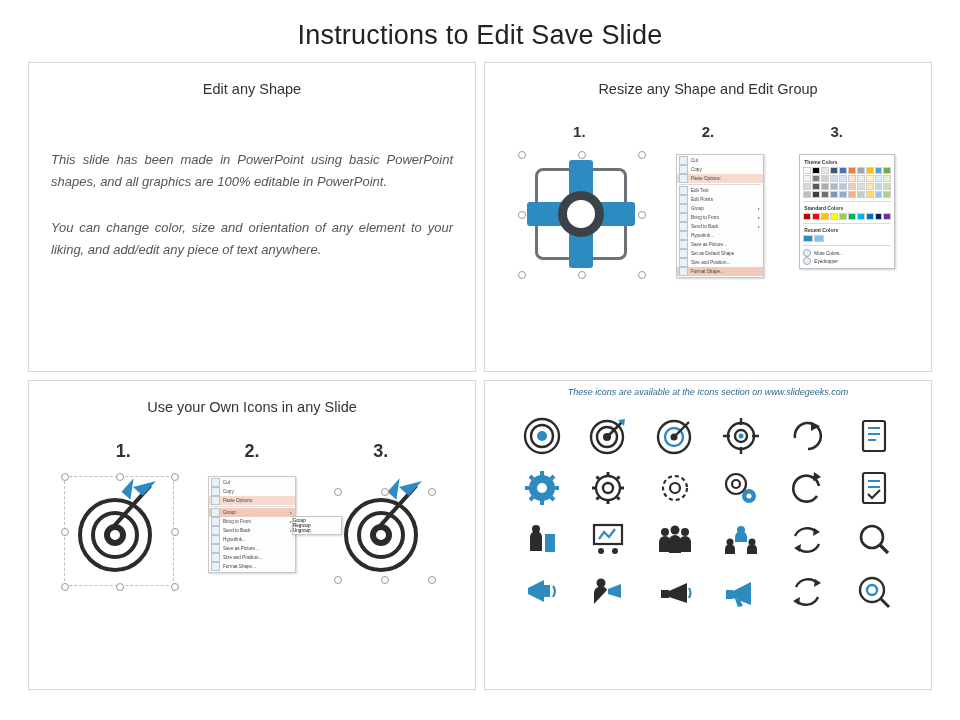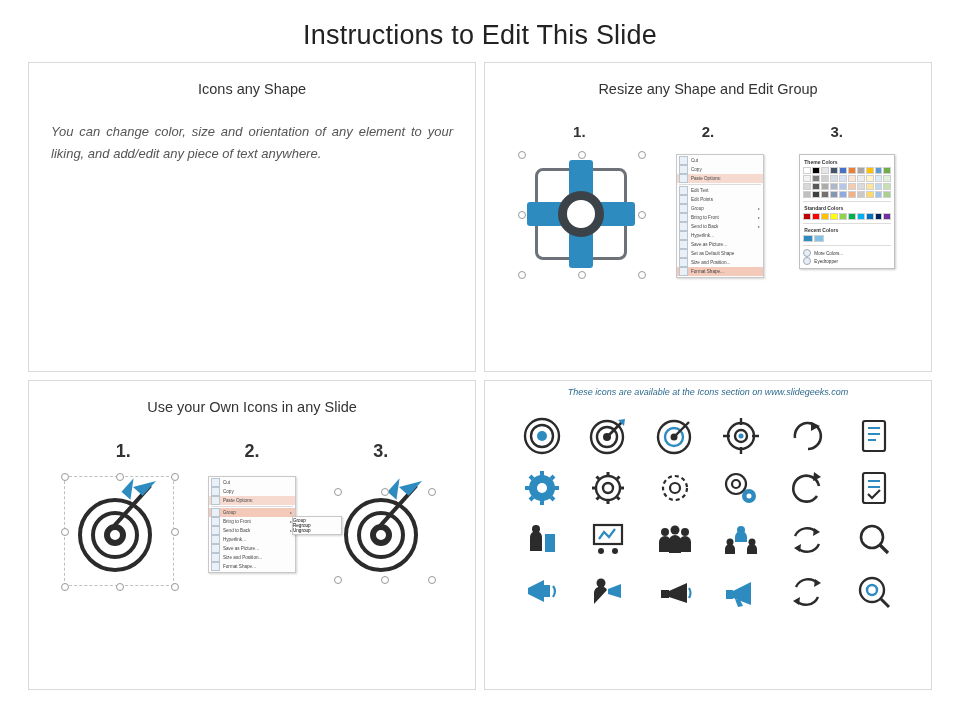--- a/index.html
+++ b/index.html
@@ -249,26 +249,27 @@
     justify-content: center;
     height: 46px;
   }
   .icon-cell svg { display: block; }
 </style>
 </head>
 <body>
 
 <div class="slide">
 
-  <div class="slide-title">Instructions to Edit This Slide</div>
+  <div class="slide-title">Instructions to Edit Save Slide</div>
 
   <div class="grid">
 
     <div class="panel">
-      <div class="panel-title">Icons any Shape</div>
+      <div class="panel-title">Edit any Shape</div>
+      <div class="para first">This slide has been made in PowerPoint using basic PowerPoint shapes, and all graphics are 100% editable in PowerPoint.</div>
       <div class="para second">You can change color, size and orientation of any element to your liking, and add/edit any piece of text anywhere.</div>
     </div>
 
     <div class="panel">
       <div class="panel-title">Resize any Shape and Edit Group</div>
 
       <div class="numrow">
         <div class="num">1.</div>
         <div class="num">2.</div>
         <div class="num">3.</div>

